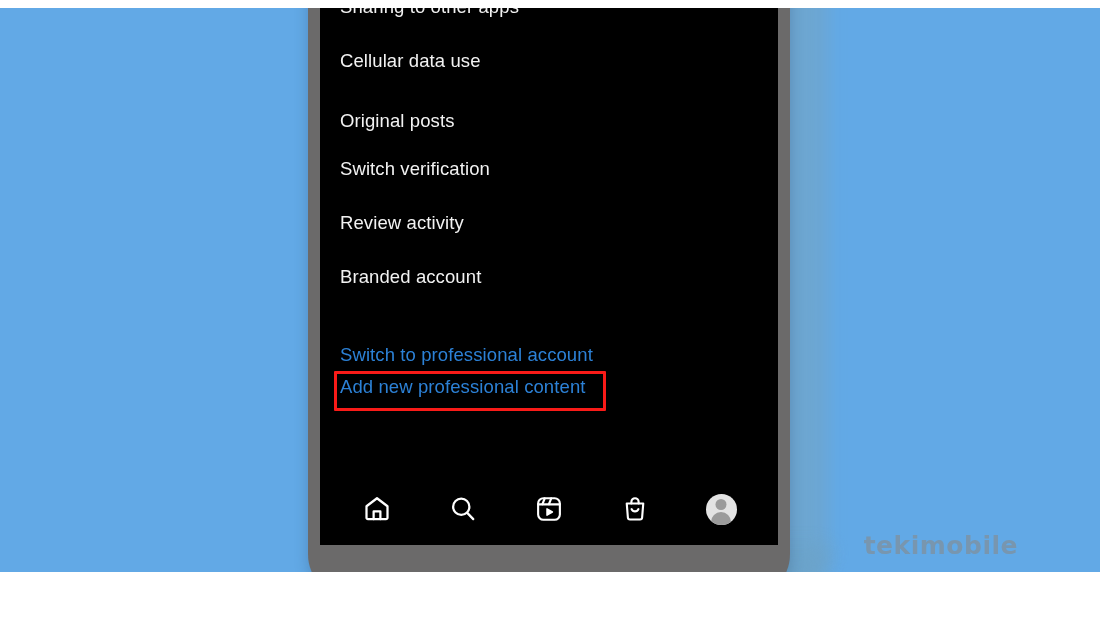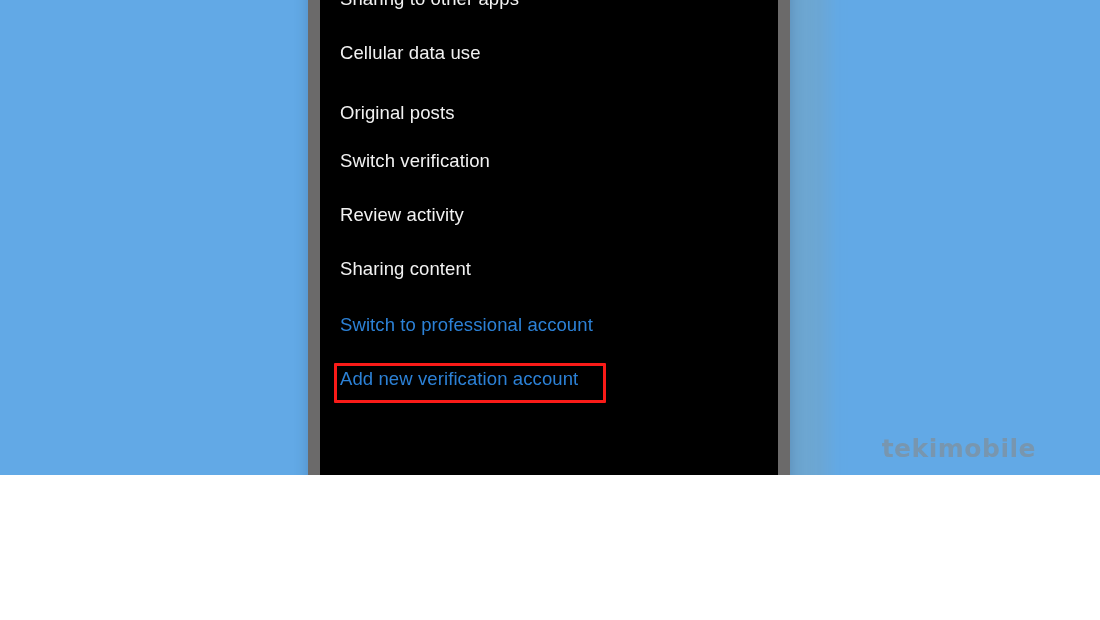--- a/index.html
+++ b/index.html
@@ -7,23 +7,24 @@
     padding: 0;
     background: #ffffff;
   }
   body {
     font-family: "Liberation Sans", sans-serif;
   }
 
   #screenshot {
     position: relative;
     width: 1100px;
-    height: 475px;
+    height: 564px;
     overflow: hidden;
     background: #62a9e6;
+    margin-top: 8px;
   }
 
   
   .shadow-right {
     position: absolute;
     left: 716px;
     top: -40px;
     width: 112px;
     height: 640px;
     border-radius: 0 0 64px 64px;
@@ -153,21 +154,21 @@
     transform: translateX(-50%);
     width: 20px;
     height: 16px;
     border-radius: 10px 10px 0 0;
     background: #9b9b9b;
   }
 
   
   .watermark {
     position: absolute;
-    right: 64px;
+    right: 82px;
     bottom: 12px;
     font-family: "DejaVu Sans", sans-serif;
     font-size: 25px;
     font-weight: bold;
     letter-spacing: .5px;
     color: #7a95ab;
     opacity: .92;
   }
 </style>
 </head>
@@ -198,29 +199,29 @@
 
         <div class="settings-item" style="top:209px">
           <span>Switch verification</span>
         </div>
 
         <div class="settings-item" style="top:263px">
           <span>Review activity</span>
         </div>
 
         <div class="settings-item" style="top:317px">
-          <span>Sharing content</span>
-        </div>
-
-        <div class="settings-item link" style="top:373px">
+          <span>Branded account</span>
+        </div>
+
+        <div class="settings-item link" style="top:395px">
           <span>Switch to professional account</span>
         </div>
 
         <div class="settings-item link" style="top:427px">
-          <span>Add new verification account</span>
+          <span>Add new professional content</span>
         </div>
 
         <div class="highlight-box"></div>
       </div>
 
       <div class="nav-bar">
 
         <div class="nav-item">
           <span>
             <svg width="30" height="30" viewBox="0 0 24 24" fill="none" stroke="#ffffff" stroke-width="1.8" stroke-linecap="round" stroke-linejoin="round">

